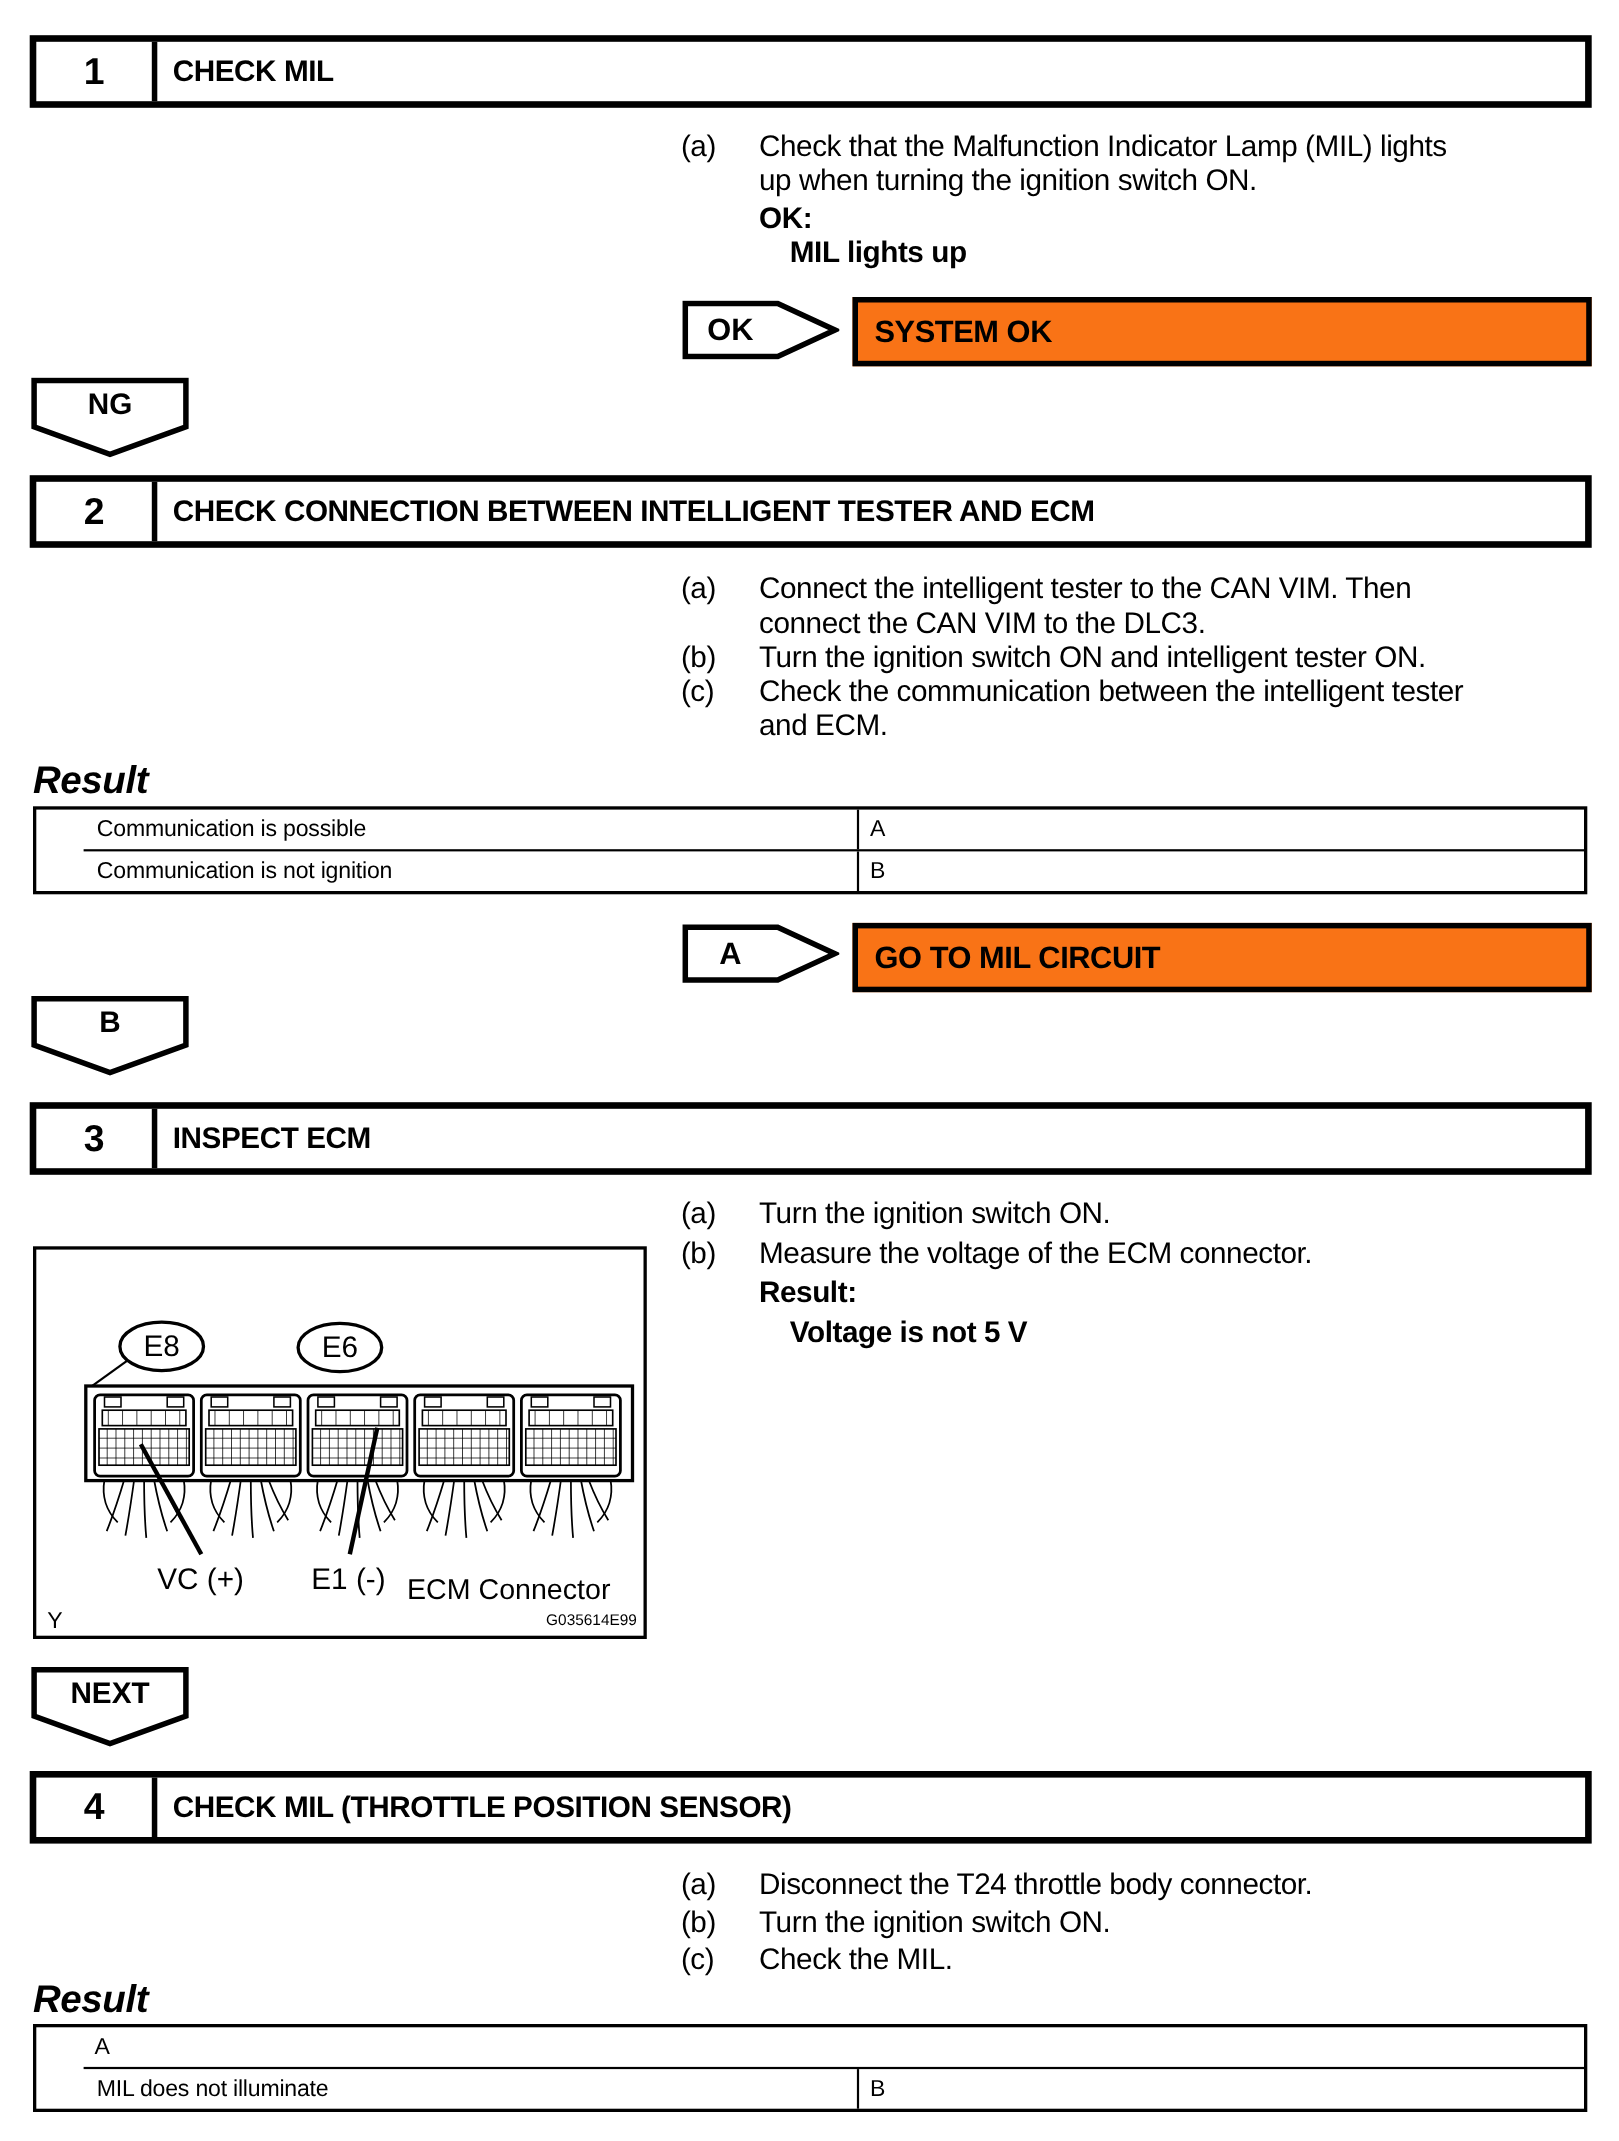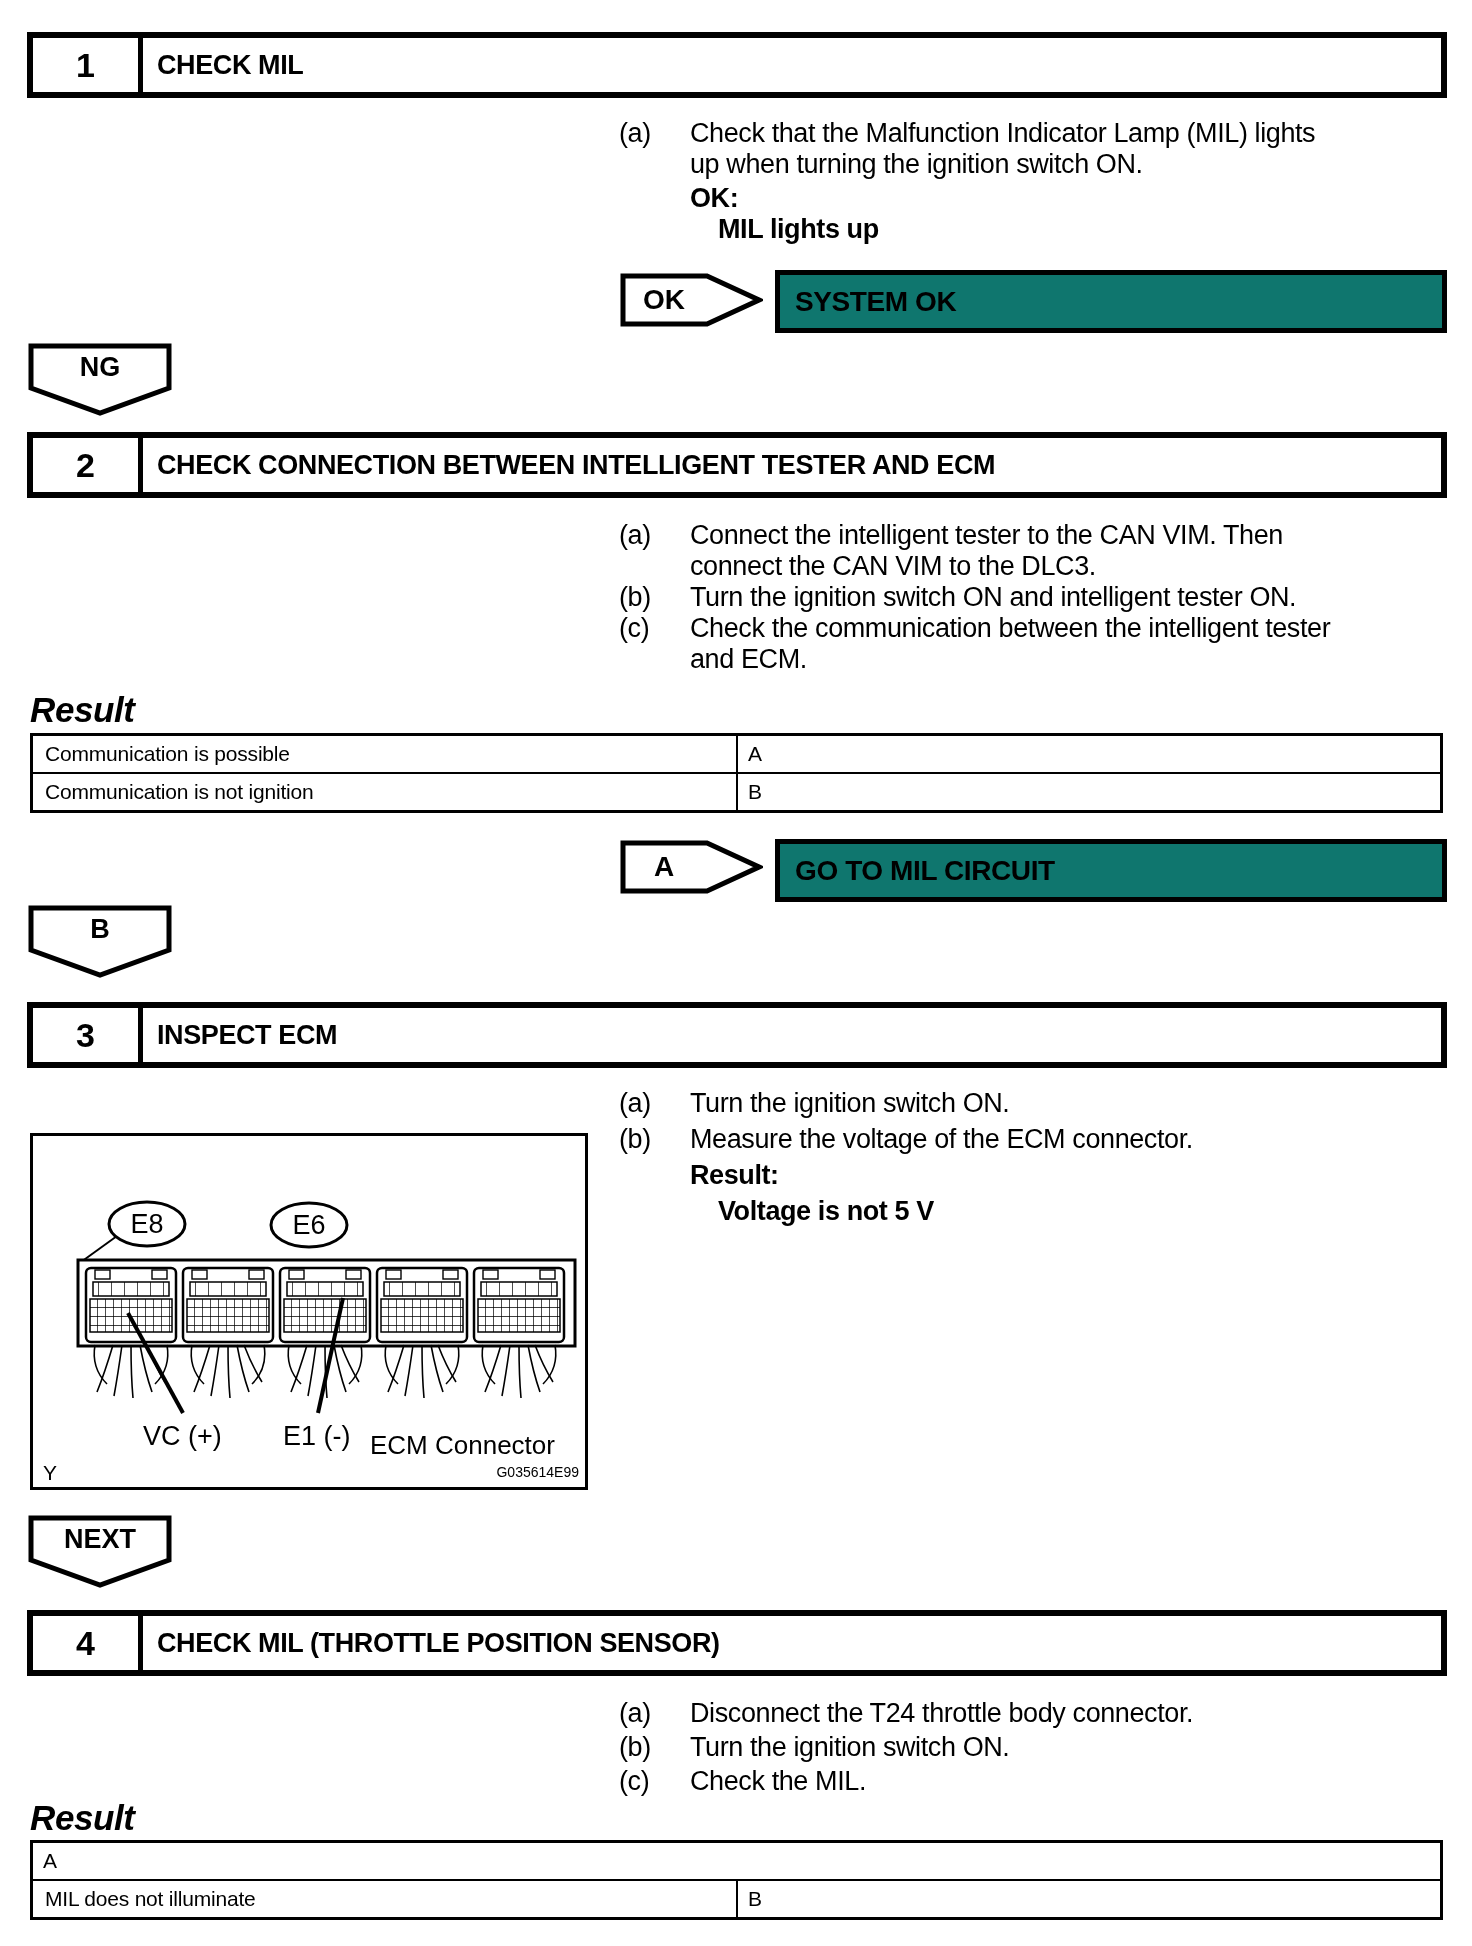--- a/index.html
+++ b/index.html
@@ -33,37 +33,37 @@
   .flow-arrow{position:absolute;left:620px;width:143px;height:54px;}
   .flow-arrow svg{position:absolute;left:0;top:0;}
   .arrow-label{
     position:absolute;left:0;top:0;width:88px;height:54px;
     display:flex;align-items:center;justify-content:center;
     font-size:28px;font-weight:bold;
   }
   
   .result-box{
     position:absolute;left:775px;width:672px;height:63px;
-    border:5px solid #000;box-sizing:border-box;background:#0f766e;
+    border:5px solid #000;box-sizing:border-box;background:#f97316;
     display:flex;align-items:center;padding-left:15px;
     font-size:28px;font-weight:bold;letter-spacing:-0.4px;
   }
   
   .pentagon{position:absolute;left:28px;width:144px;height:74px;}
   .pentagon svg{position:absolute;left:0;top:0;}
   .pent-label{
     position:absolute;left:0;top:4px;width:144px;height:40px;
     display:flex;align-items:center;justify-content:center;
     font-size:27px;font-weight:bold;
   }
   
   .result-label{position:absolute;left:30px;font-size:35px;font-weight:bold;letter-spacing:-0.4px;font-style:italic;}
   .rtable{
     position:absolute;left:30px;width:1413px;
-    border:3px solid #000;box-sizing:border-box;background:#fff;
+    border:3px solid #000;box-sizing:border-box;background:#fff;padding-left:43px;
   }
   .trow{display:flex;height:36px;align-items:stretch;font-size:21px;letter-spacing:-0.2px;}
   .trow + .trow{border-top:2px solid #000;}
   .tcell1{width:705px;flex:none;border-right:2px solid #000;display:flex;align-items:center;padding-left:12px;box-sizing:border-box;}
   .tcell2{flex:1;display:flex;align-items:center;padding-left:10px;}
   
   .figure{
     position:absolute;left:30px;top:1133px;width:558px;height:357px;
     border:3px solid #000;box-sizing:border-box;background:#fff;
   }

